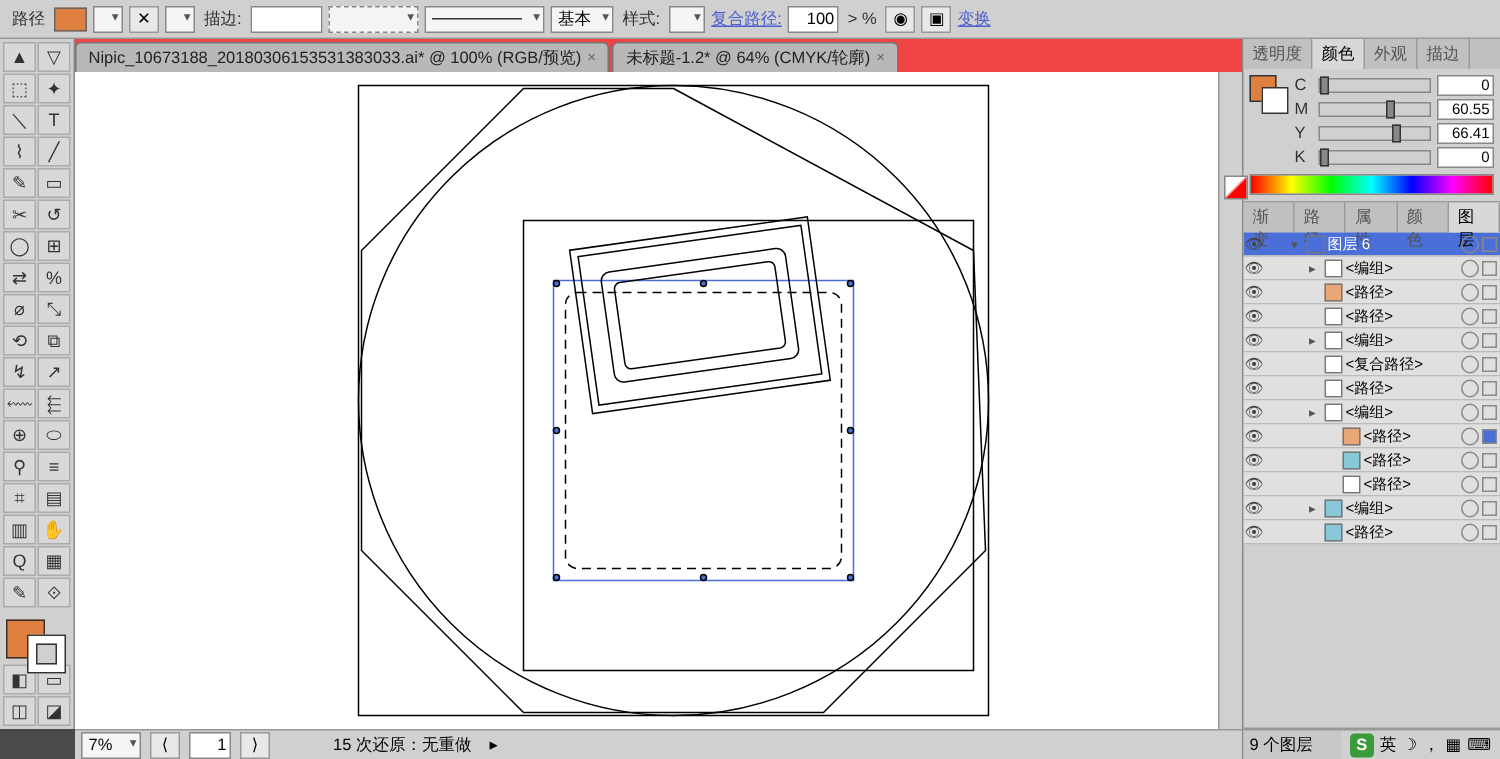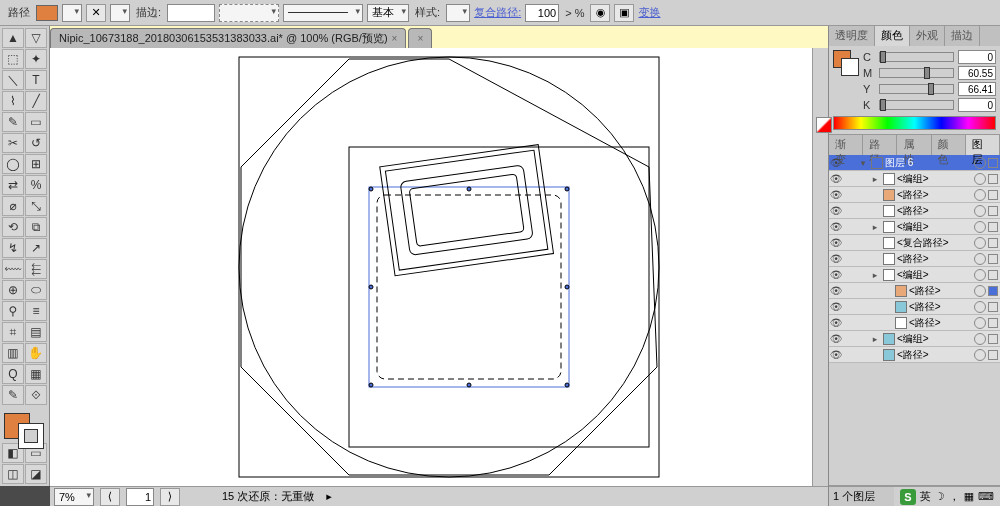--- a/index.html
+++ b/index.html
@@ -10,21 +10,21 @@
 .ctrlbar .lbl { color: #333; padding: 0 2px; }
 .swatch { width: 22px; height: 16px; background: #e08040; border: 1px solid #666; }
 .dd { height: 18px; border: 1px solid #888; background: #f5f5f5; padding: 0 14px 0 4px; position: relative; min-width: 40px; display: inline-flex; align-items: center; }
 .dd::after { content: "▾"; position: absolute; right: 2px; top: 1px; font-size: 9px; color: #555; }
 .ptinput { width: 48px; height: 18px; border: 1px solid #888; background: #fff; padding: 0 4px; }
 .numbox { width: 34px; height: 18px; border: 1px solid #888; background: #fff; text-align: right; padding: 0 2px; }
 .iconbtn { width: 20px; height: 18px; border: 1px solid #999; background: #e8e8e8; display: inline-flex; align-items: center; justify-content: center; }
 .link { color: #4a5fd0; text-decoration: underline; cursor: pointer; }
 
 
-.doctabs { position: absolute; top: 26px; left: 50px; right: 0; height: 22px; background: #fef9c3; display: flex; align-items: flex-end; }
+.doctabs { position: absolute; top: 26px; left: 50px; right: 0; height: 22px; background: #ef4444; display: flex; align-items: flex-end; }
 .doctab { height: 20px; background: #b8b8b8; border: 1px solid #777; border-bottom: none; padding: 2px 8px; margin-right: 2px; color: #222; display: flex; align-items: center; gap: 4px; border-radius: 4px 4px 0 0; }
 .doctab .x { color: #666; cursor: pointer; font-size: 10px; }
 
 
 .toolbox { position: absolute; top: 26px; left: 0; width: 50px; height: 460px; background: #d0d0d0; border-right: 1px solid #888; display: flex; flex-direction: column; }
 .toolgrid { display: grid; grid-template-columns: 1fr 1fr; gap: 1px; padding: 2px; }
 .tool { width: 22px; height: 20px; background: #d8d8d8; border: 1px solid #aaa; display: flex; align-items: center; justify-content: center; font-size: 12px; color: #333; }
 .fillstroke { height: 40px; position: relative; margin: 6px 4px; }
 .fillstroke .fill { position: absolute; width: 26px; height: 26px; background: #e08040; border: 1px solid #333; top: 0; left: 0; }
 .fillstroke .stroke { position: absolute; width: 26px; height: 26px; background: #fff; border: 1px solid #333; top: 10px; left: 14px; }
@@ -95,20 +95,21 @@
   <span class="iconbtn">▣</span>
   <span class="link">变换</span>
 </div>
 
 <div class="doctabs">
   <div class="doctab">
       <span>Nipic_10673188_20180306153531383033.ai* @ 100% (RGB/预览)</span>
       <span class="x">×</span>
     </div>
   <div class="doctab">
+      <span>未标题-1.2* @ 64% (CMYK/轮廓)</span>
       <span class="x">×</span>
     </div>
 </div>
 
 <div class="toolbox">
   <div class="toolgrid" id="toolgrid">
       <div class="tool">▲</div>
       <div class="tool">▽</div>
       <div class="tool">⬚</div>
       <div class="tool">✦</div>
@@ -366,21 +367,21 @@
           <span style="display:inline-block;width:12px"></span>
           <span class="disclose"></span>
           <span class="lswatch" style="background:#88c8d8"></span>
           <span class="lname">&lt;路径&gt;</span>
           <span class="target"></span>
           <span class="selbox" style=""></span>
         </div>
       </div>
   </div>
   <div class="panelfoot">
-    <span>1 个图层</span>
+    <span>9 个图层</span>
   </div>
 </div>
 
 <div class="scrollh">
   <span class="dd">
       <span>7%</span>
     </span>
   <span class="iconbtn">⟨</span>
   <input class="numbox" style="width: 28px;" value="1">
   <span class="iconbtn">⟩</span>

